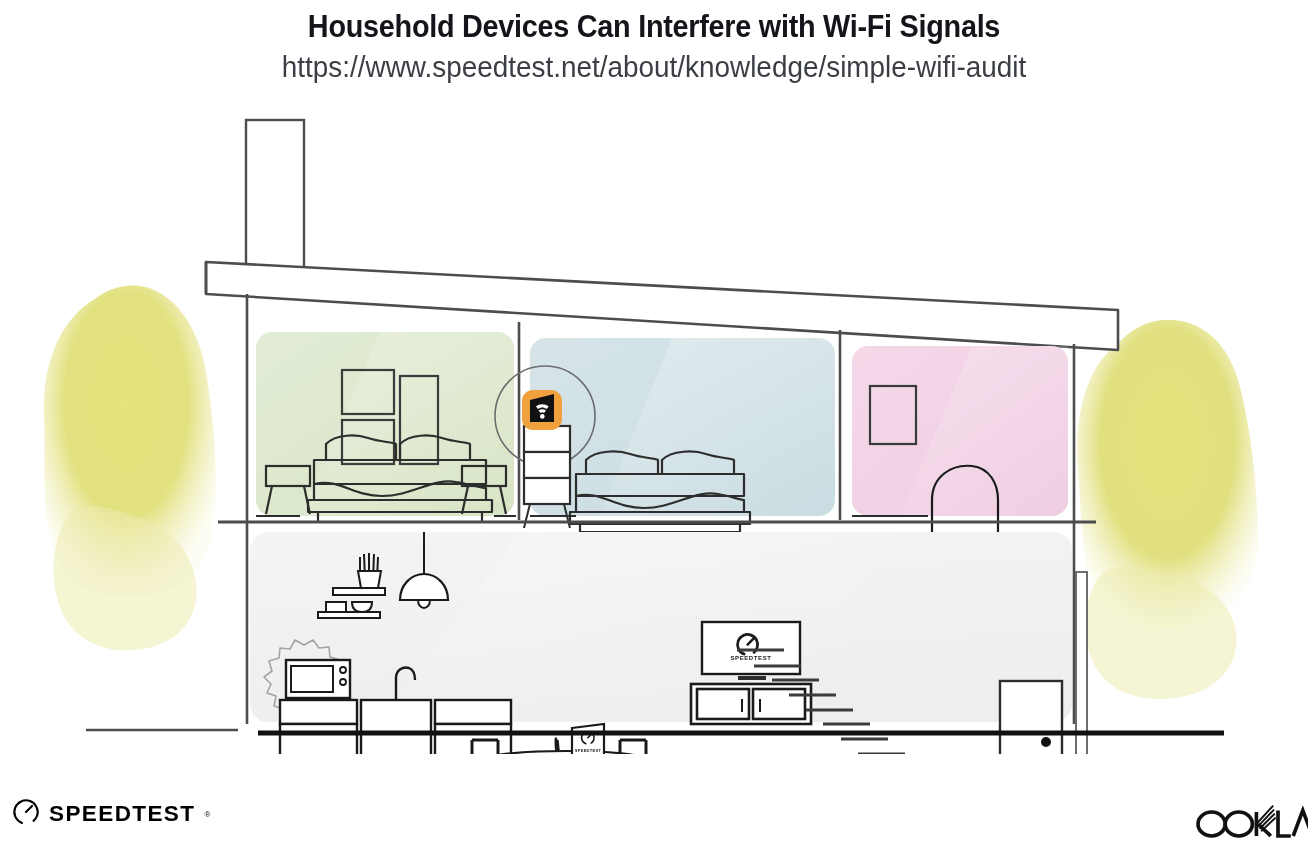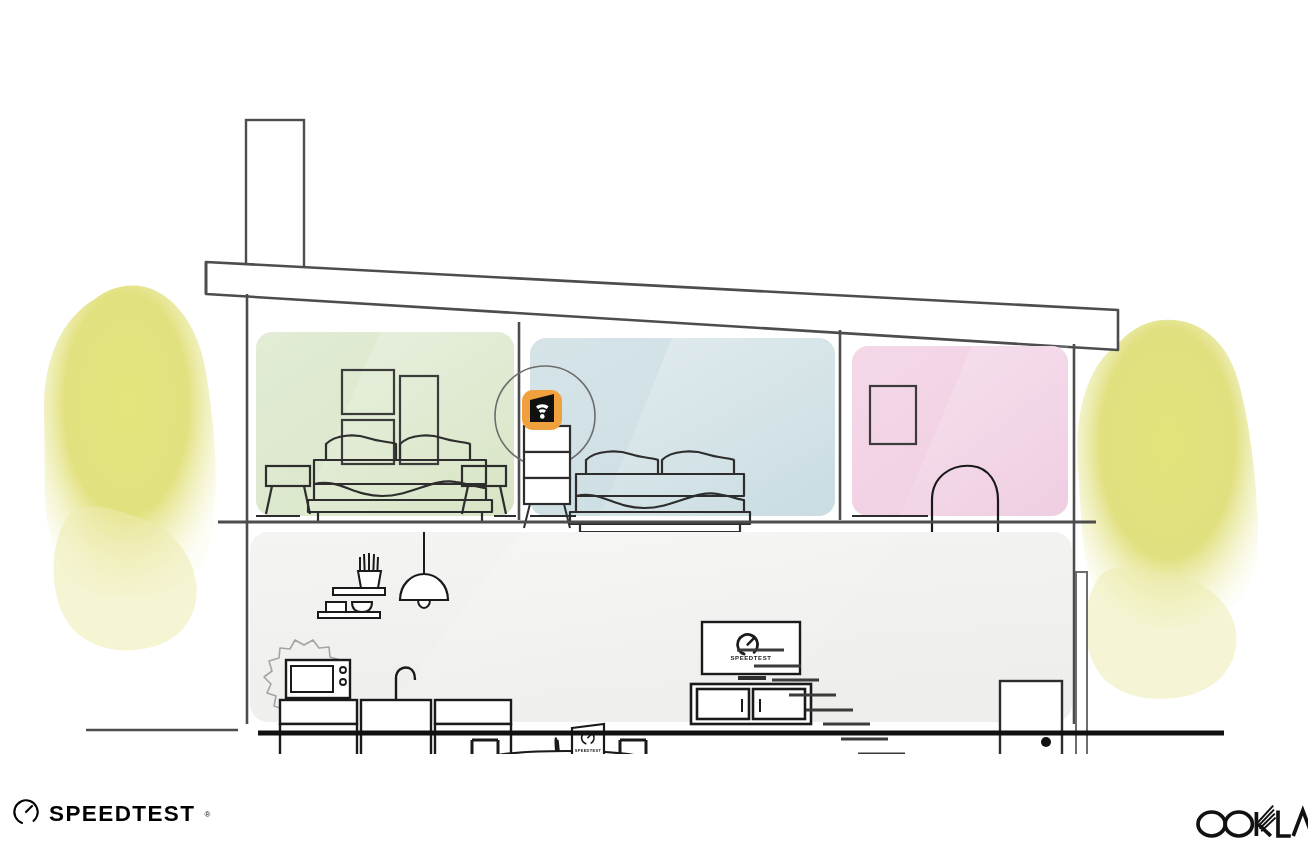--- a/index.html
+++ b/index.html
@@ -100,20 +100,24 @@
     top: 20px;
     display: flex;
     align-items: flex-end;
   }
 </style>
 </head>
 <body>
 
 <div id="stage">
 
+  <div id="header">
+    <h1 id="page-title">Household Devices Can Interfere with Wi-Fi Signals</h1>
+    <p id="page-url">https://www.speedtest.net/about/knowledge/simple-wifi-audit</p>
+  </div>
 
   <div id="illustration">
     <svg viewBox="0 0 1308 650" xmlns="http://www.w3.org/2000/svg">
       <defs>
 
         <radialGradient id="leafGradL" cx="48%" cy="38%" r="62%">
           <stop offset="0%" stop-color="#e3e375" stop-opacity="0.95"></stop>
           <stop offset="58%" stop-color="#dedd6e" stop-opacity="0.88"></stop>
           <stop offset="100%" stop-color="#f0efb8" stop-opacity="0.12"></stop>
         </radialGradient>

